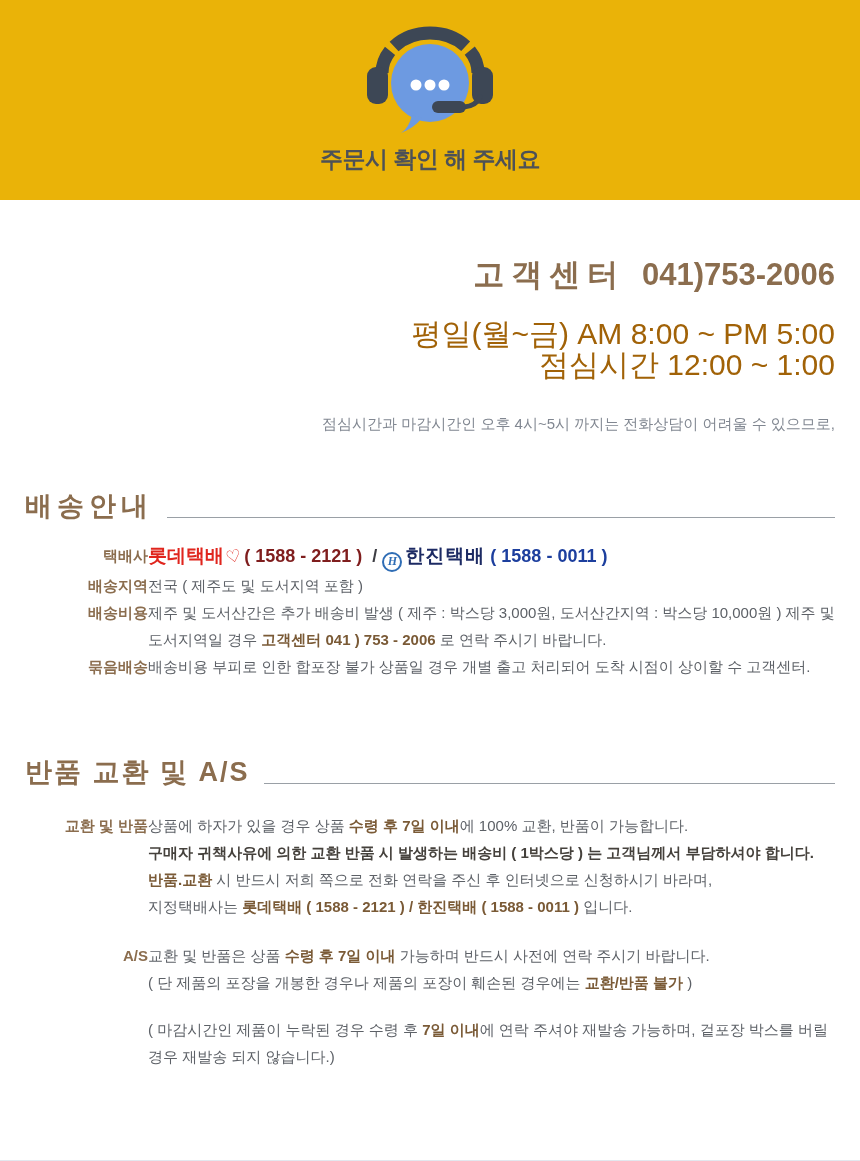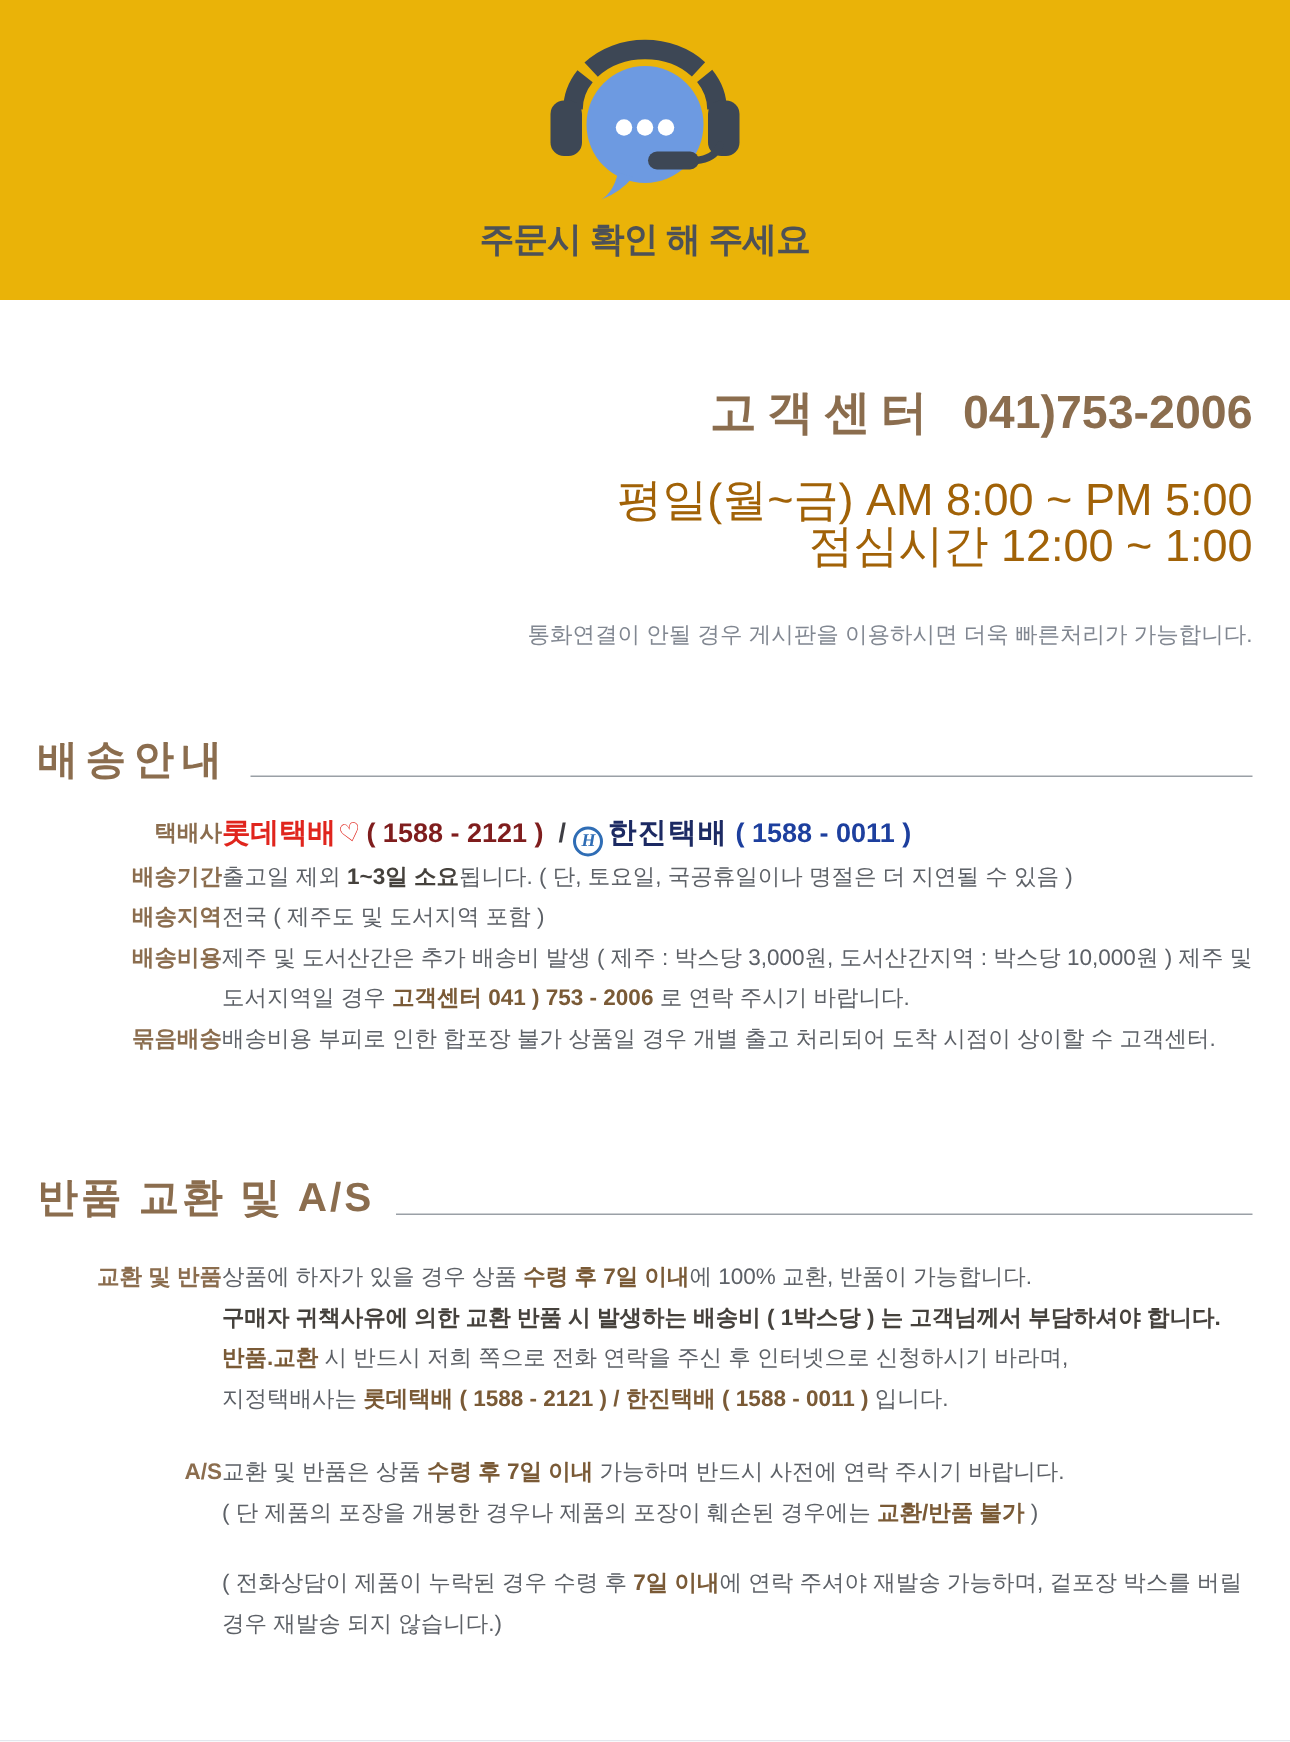--- a/index.html
+++ b/index.html
@@ -70,40 +70,34 @@
   <div class="cc">
     <div class="cc-head">
       <span class="cc-label">고객센터</span>
       <span class="cc-phone">041)753-2006</span>
     </div>
     <div class="cc-hours">
       <div>평일(월~금) AM 8:00 ~ PM 5:00</div>
       <div>점심시간 12:00 ~ 1:00</div>
     </div>
     <div class="cc-note">
-      <div>통화연결이 안될 경우 게시판을 이용하시면 더욱 빠른처리가 가능합니다.</div>
+      <div>점심시간과 마감시간인 오후 4시~5시 까지는 전화상담이 어려울 수 있으므로,</div>
     </div>
   </div>
 
   <div class="section">
     <div class="sec-head">
       <span class="sec-title">배송안내</span>
       <span class="sec-line"></span>
     </div>
     <div class="rows">
         <div class="row">
           <div class="row-label">택배사</div>
           <div class="row-content">
             <p class="line"><span class="sg-lotte">롯데택배</span><span class="sg-lottemark">♡</span><span class="sg-red">( 1588 - 2121 ) </span><span class="sg-sep">/</span><span class="sg-hanjinmark">H</span><span class="sg-hanjin">한진택배</span><span class="sg-navy"> ( 1588 - 0011 )</span></p>
-          </div>
-        </div>
-        <div class="row">
-          <div class="row-label">배송기간</div>
-          <div class="row-content">
-            <p class="line"><span class="sg-n">출고일 제외 </span><span class="sg-bd">1~3일 소요</span><span class="sg-n">됩니다. ( 단, 토요일, 국공휴일이나 명절은 더 지연될 수 있음 )</span></p>
           </div>
         </div>
         <div class="row">
           <div class="row-label">배송지역</div>
           <div class="row-content">
             <p class="line"><span class="sg-n">전국 ( 제주도 및 도서지역 포함 )</span></p>
           </div>
         </div>
         <div class="row">
           <div class="row-label">배송비용</div>
@@ -134,19 +128,19 @@
             <p class="line"><span class="sg-bb">반품.교환</span><span class="sg-n"> 시 반드시 저희 쪽으로 전화 연락을 주신 후 인터넷으로 신청하시기 바라며,</span></p>
             <p class="line"><span class="sg-n">지정택배사는 </span><span class="sg-bb">롯데택배 ( 1588 - 2121 ) / 한진택배 ( 1588 - 0011 )</span><span class="sg-n"> 입니다.</span></p>
           </div>
         </div>
         <div class="row row-gap">
           <div class="row-label">A/S</div>
           <div class="row-content">
             <p class="line"><span class="sg-n">교환 및 반품은 상품 </span><span class="sg-bb">수령 후 7일 이내</span><span class="sg-n"> 가능하며 반드시 사전에 연락 주시기 바랍니다.</span></p>
             <p class="line"><span class="sg-n">( 단 제품의 포장을 개봉한 경우나 제품의 포장이 훼손된 경우에는 </span><span class="sg-bb">교환/반품 불가</span><span class="sg-n"> )</span></p>
             <p class="line spacer"></p>
-            <p class="line"><span class="sg-n">( 전화상담이 제품이 누락된 경우 수령 후 </span><span class="sg-bb">7일 이내</span><span class="sg-n">에 연락 주셔야 재발송 가능하며, 겉포장 박스를 버릴 경우 재발송 되지 않습니다.)</span></p>
+            <p class="line"><span class="sg-n">( 마감시간인 제품이 누락된 경우 수령 후 </span><span class="sg-bb">7일 이내</span><span class="sg-n">에 연락 주셔야 재발송 가능하며, 겉포장 박스를 버릴 경우 재발송 되지 않습니다.)</span></p>
           </div>
         </div>
       </div>
   </div>
 
 </div>
 
 </body></html>

